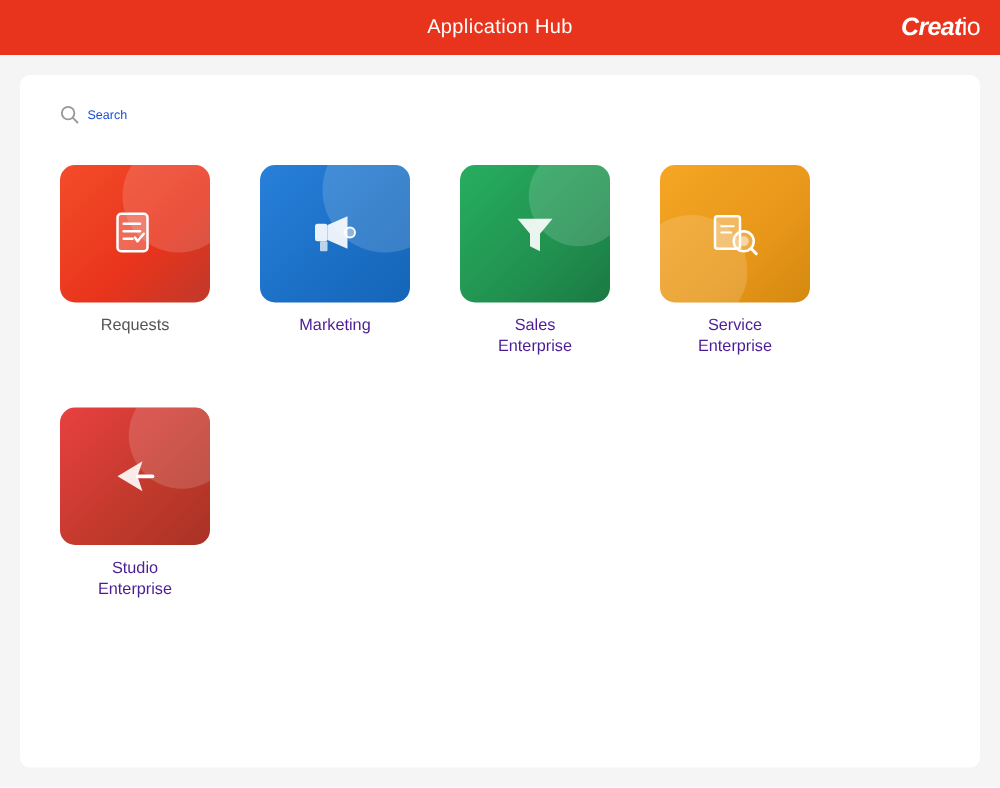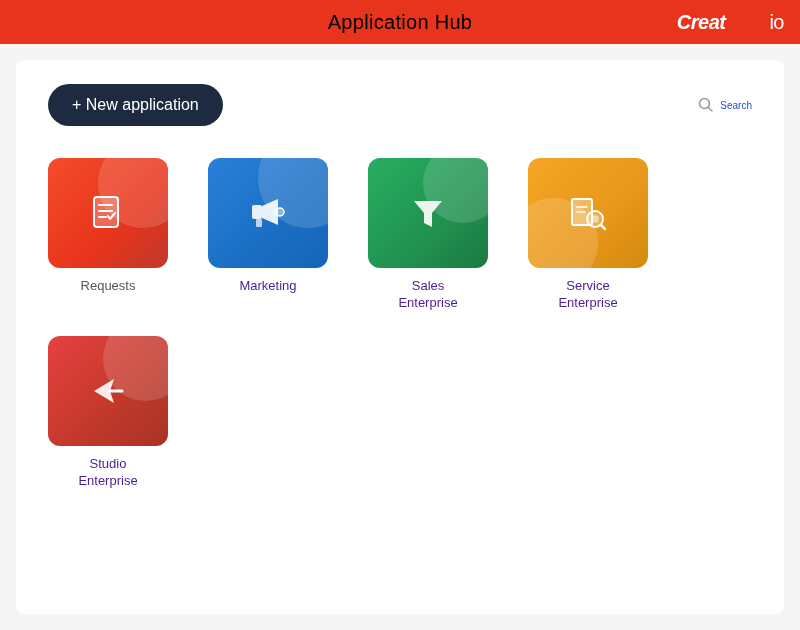--- a/index.html
+++ b/index.html
@@ -14,38 +14,37 @@
     
     .header {
       background: #e8341c;
       height: 44px;
       display: flex;
       align-items: center;
       justify-content: center;
       position: relative;
     }
     .header-title {
-      color: #000000;
-      font-size: 20px;
+      color: #ffffff;
+      font-size: 16px;
       font-weight: 400;
       letter-spacing: 0.3px;
     }
     .header-logo {
       position: absolute;
       right: 16px;
       color: white;
       font-size: 20px;
       font-weight: 700;
       font-style: italic;
       letter-spacing: -0.5px;
     }
     .header-logo span {
       font-style: normal;
       font-weight: 300;
-      margin-left: 44px;
     }
 
     
     .main {
       background: white;
       margin: 16px;
       border-radius: 8px;
       padding: 24px 32px;
       height: calc(630px - 44px - 32px);
     }
@@ -81,21 +80,21 @@
       cursor: text;
     }
     .search-icon-svg {
       color: #999;
     }
 
     
     .apps-grid {
       display: flex;
       flex-wrap: wrap;
-      gap: 24px 40px;
+      gap: 40px 40px;
     }
 
     .app-item {
       display: flex;
       flex-direction: column;
       align-items: center;
       gap: 10px;
       cursor: pointer;
       width: 120px;
     }
@@ -205,21 +204,20 @@
 <body>
 
 <header class="header">
   <span class="header-title">Application Hub</span>
   <span class="header-logo">Creat<span>io</span></span>
 </header>
 
 <main class="main">
 
   <div class="top-bar">
-    <button class="new-app-btn">+ New application</button>
     <div class="search-box">
       <svg class="search-icon-svg" width="16" height="16" viewBox="0 0 16 16" fill="none">
         <circle cx="6.5" cy="6.5" r="5" stroke="#999" stroke-width="1.5"></circle>
         <line x1="10.5" y1="10.5" x2="14" y2="14" stroke="#999" stroke-width="1.5" stroke-linecap="round"></line>
       </svg>
       <span style="color:#1d4ed8;font-size:10px;">Search</span>
     </div>
   </div>
 
   <div class="apps-grid">

